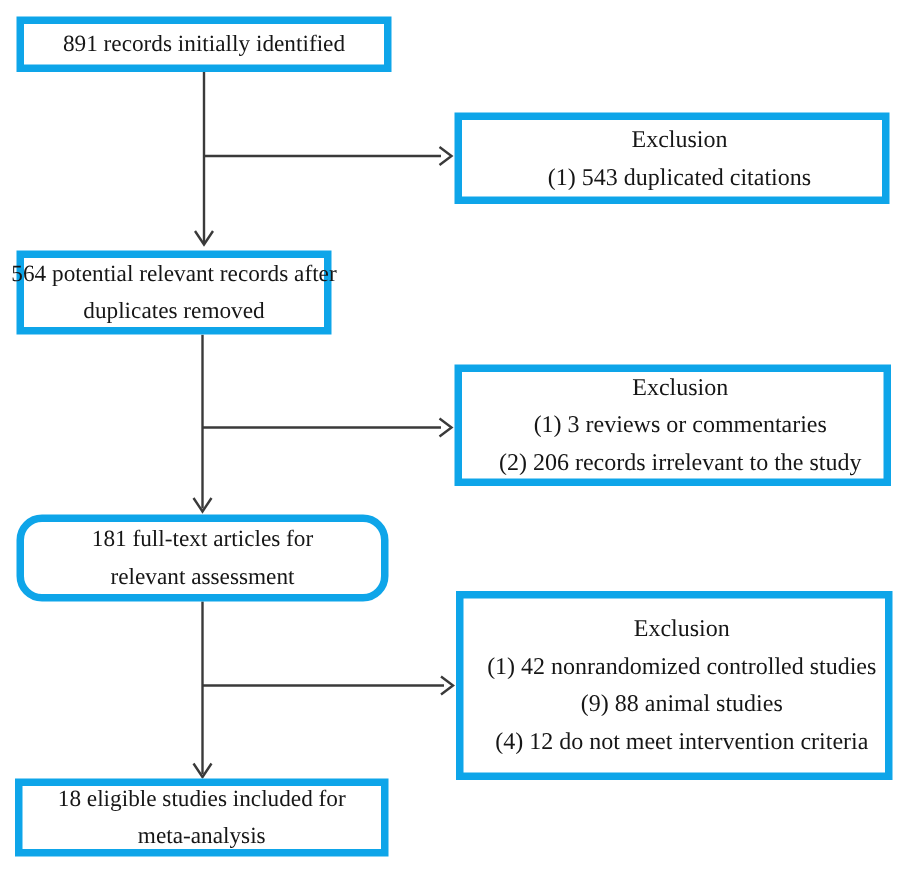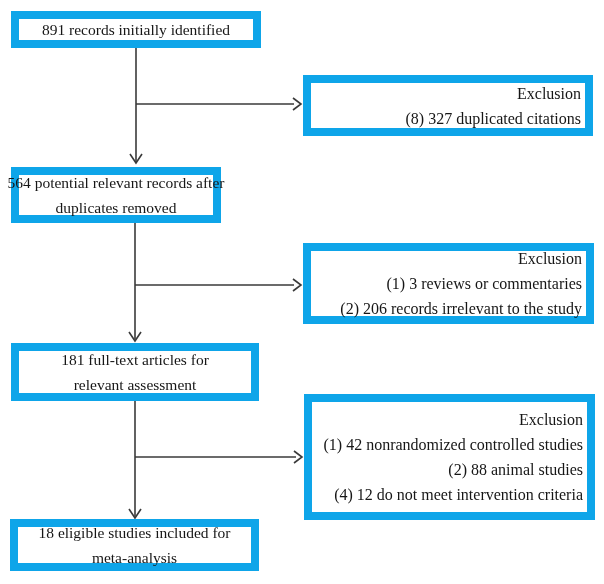--- a/index.html
+++ b/index.html
@@ -19,34 +19,34 @@
     pointer-events: none;
   }
   .connectors line, .connectors polyline {
     stroke: #3a3a3a;
     stroke-width: 1.6;
     fill: none;
   }
   .box {
     position: absolute;
     box-sizing: border-box;
-    border: 8px solid #0ea5e9;
+    border: 5px solid #0ea5e9;
     background: #ffffff;
     display: flex;
     flex-direction: column;
     justify-content: center;
     font-size: 15.5px;
     line-height: 25px;
   }
   .box.main {
     align-items: center;
     text-align: center;
   }
   .box.excl {
-    align-items: flex-end;
+    align-items: center;
     text-align: left;
     padding-left: 14px;
     padding-right: 4px;
     font-size: 16px;
   }
   .textline { white-space: nowrap; }
 </style>
 </head>
 <body>
 
@@ -81,41 +81,41 @@
 
   <div class="box main" style="left:11px; top:11px; width:250px; height:37px;">
     <div class="textline">891 records initially identified</div>
   </div>
 
   <div class="box main" style="left:11px; top:167px; width:210px; height:56px;">
     <div class="textline">564 potential relevant records after</div>
     <div class="textline">duplicates removed</div>
   </div>
 
-  <div class="box main" style="left:11px; top:343px; width:248px; height:58px;">
+  <div class="box main" style="left:11px; top:343px; width:248px; height:58px;border-radius:17px;">
     <div class="textline">181 full-text articles for</div>
     <div class="textline">relevant assessment</div>
   </div>
 
   <div class="box main" style="left:10px; top:519px; width:249px; height:52px;text-align:right;">
     <div class="textline">18 eligible studies included for</div>
     <div class="textline">meta-analysis</div>
   </div>
 
   <div class="box excl" style="left:303px; top:75px; width:290px; height:61px;">
     <div class="textline">Exclusion</div>
-    <div class="textline">(8) 327 duplicated citations</div>
+    <div class="textline">(1) 543 duplicated citations</div>
   </div>
 
   <div class="box excl" style="left:303px; top:243px; width:291px; height:81px;">
     <div class="textline">Exclusion</div>
     <div class="textline">(1) 3 reviews or commentaries</div>
     <div class="textline">(2) 206 records irrelevant to the study</div>
   </div>
 
   <div class="box excl" style="left:304px; top:394px; width:291px; height:126px;">
     <div class="textline">Exclusion</div>
     <div class="textline">(1) 42 nonrandomized controlled studies</div>
-    <div class="textline">(2) 88 animal studies</div>
+    <div class="textline">(9) 88 animal studies</div>
     <div class="textline">(4) 12 do not meet intervention criteria</div>
   </div>
 
 </div>
 
 </body></html>

